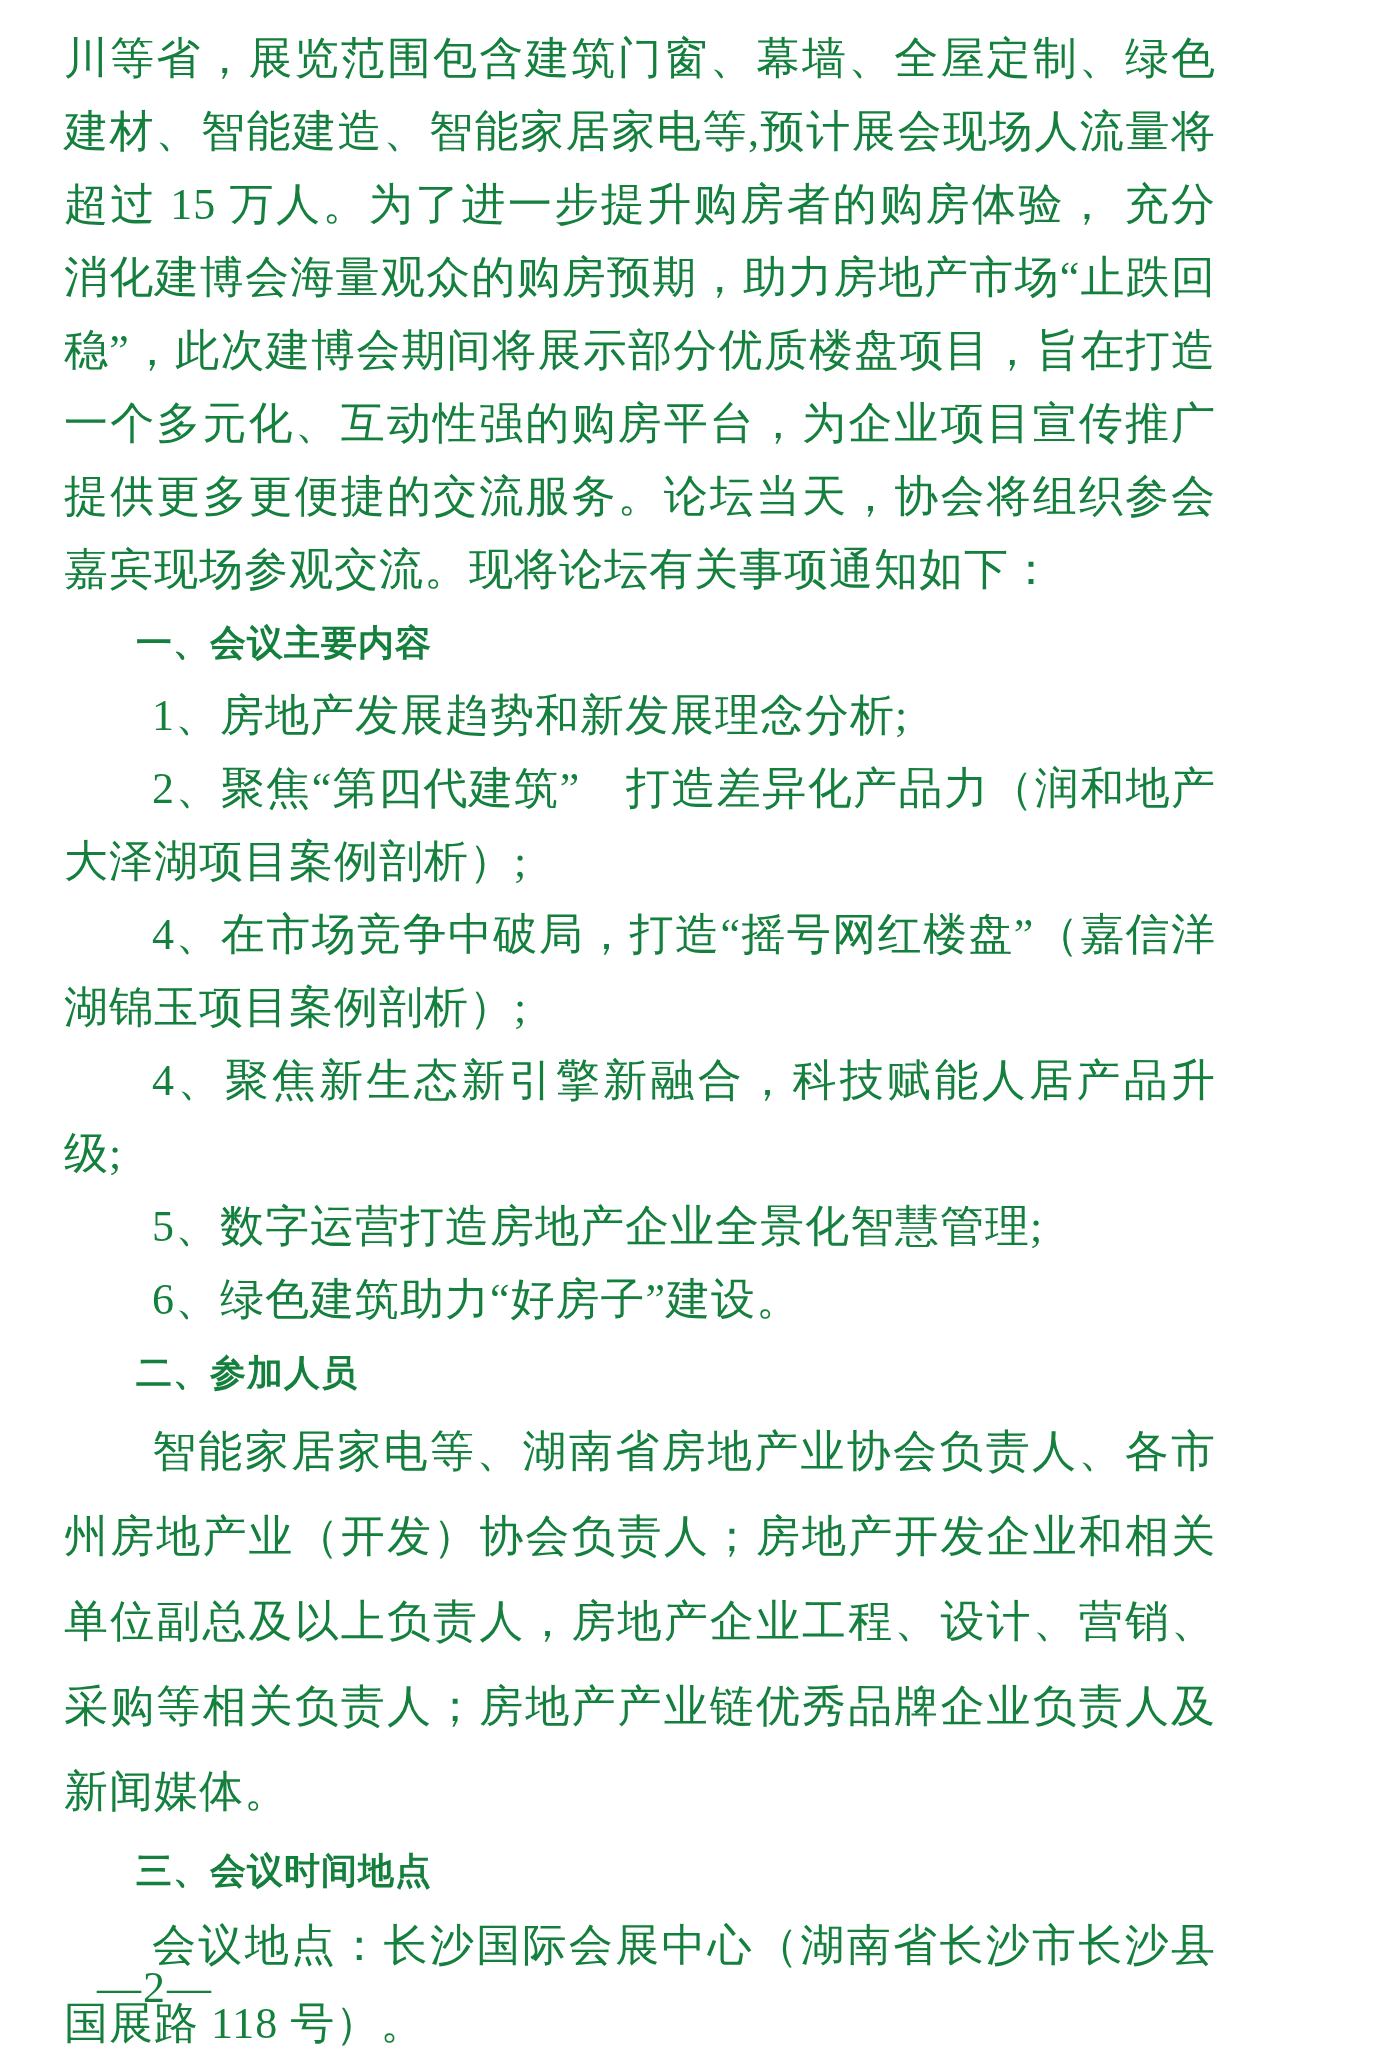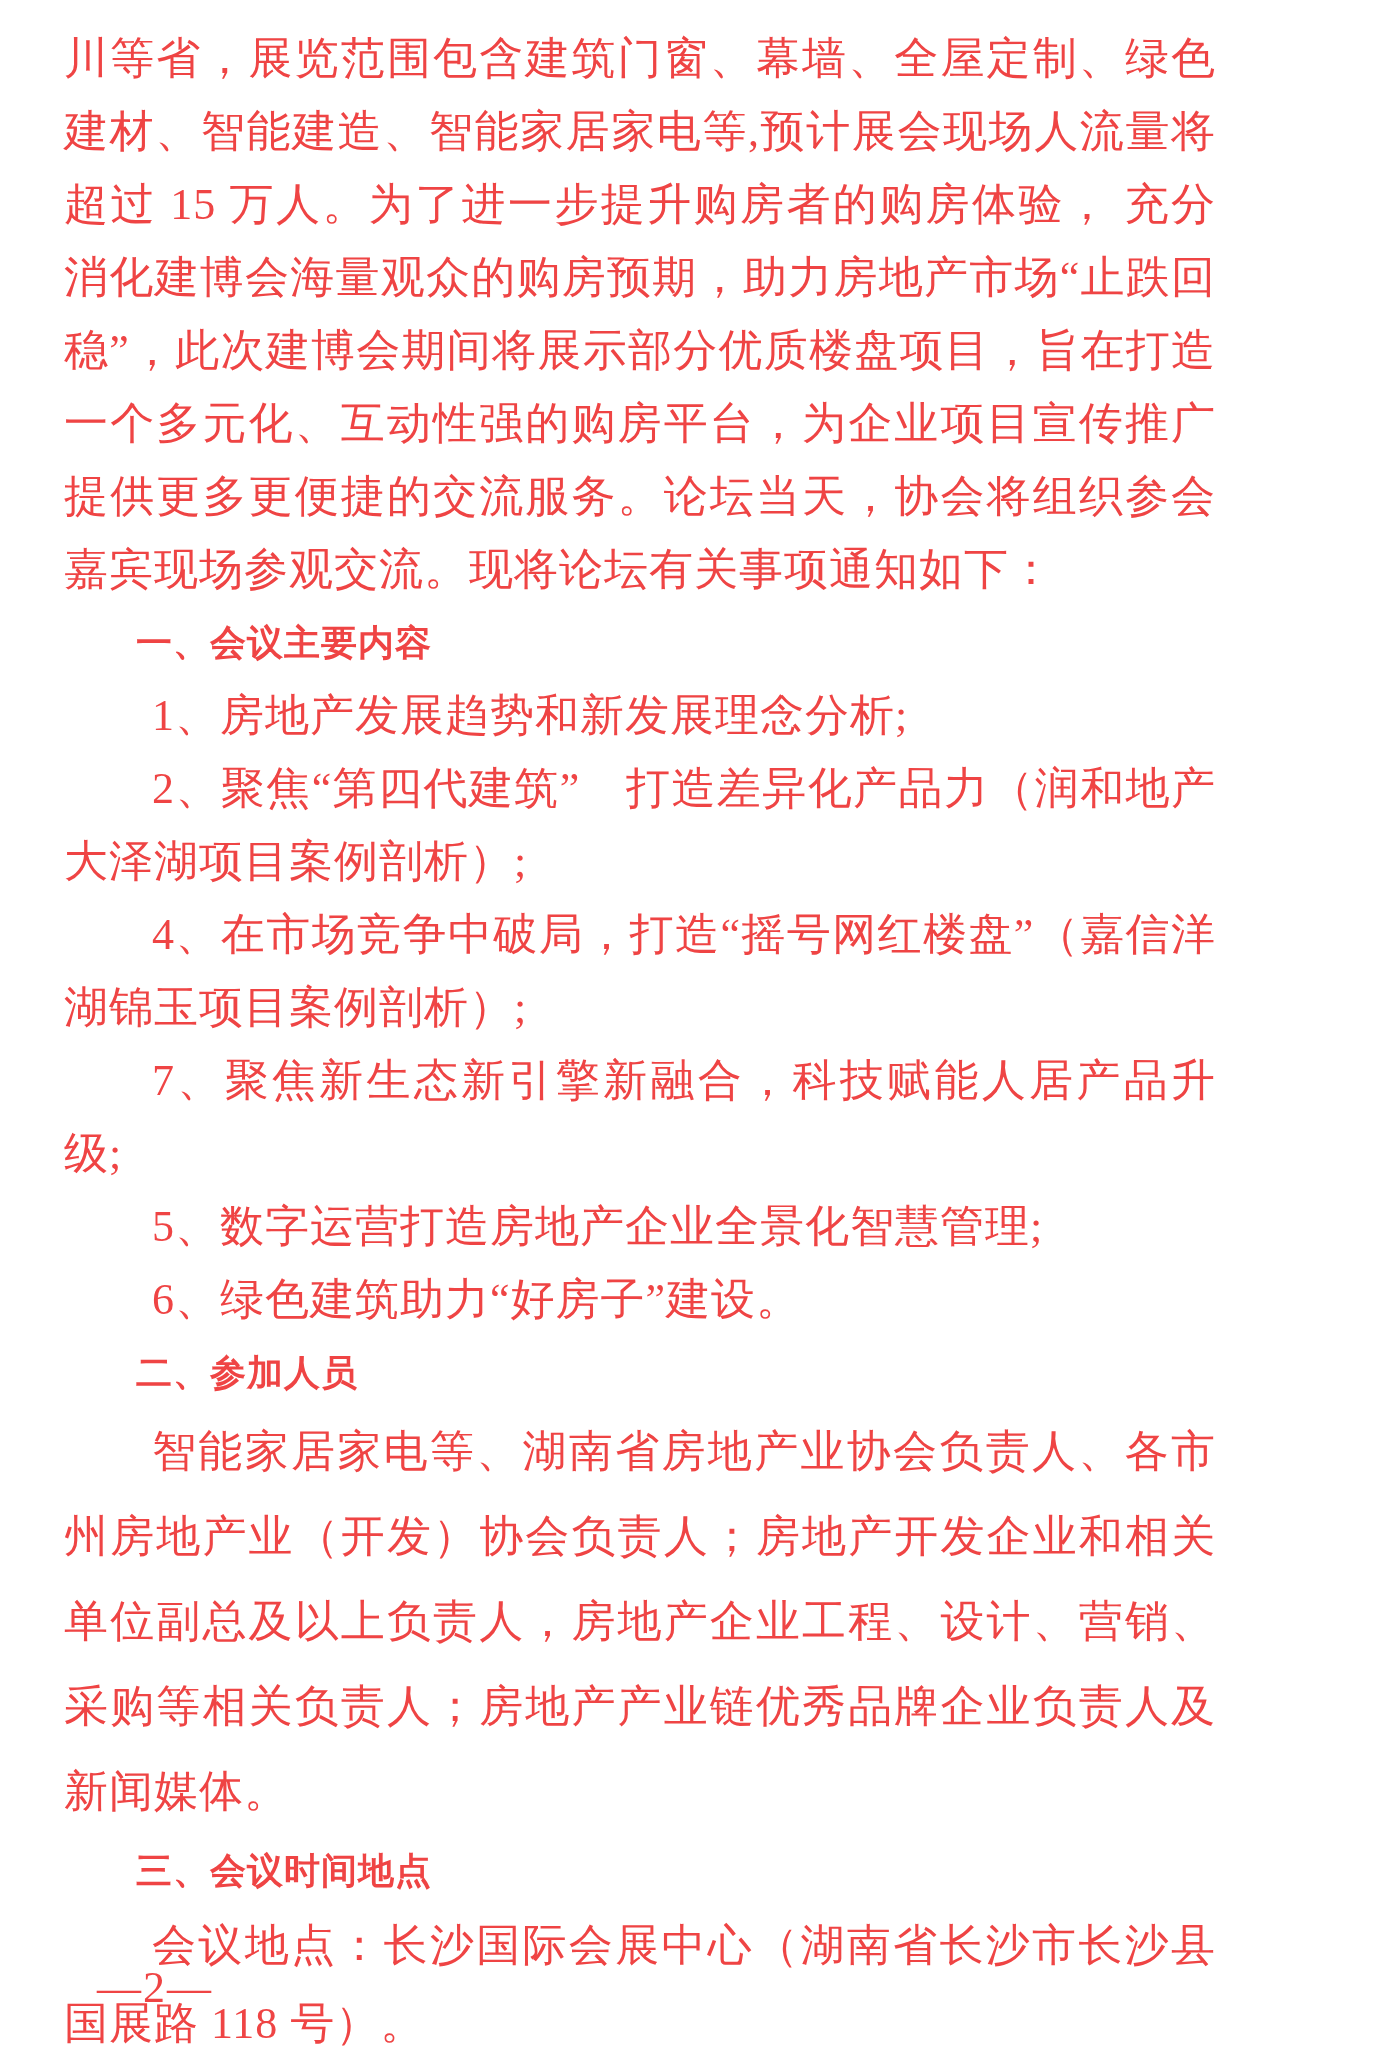--- a/index.html
+++ b/index.html
@@ -5,21 +5,21 @@
   html, body {
     margin: 0;
     padding: 0;
     background: #ffffff;
   }
   .page {
     position: relative;
     width: 1280px;
     height: 2056px;
     background: #ffffff;
-    color: #ef4444;
+    color: #15803d;
     overflow: hidden;
     font-family: "Liberation Serif", "DejaVu Serif", serif;
   }
   .content {
     padding: 22px 64px 0 64px;
   }
   .body-text {
     margin: 0;
     font-size: 44px;
     line-height: 73px;
@@ -65,21 +65,21 @@
     <p class="body-text no-indent">川等省，展览范围包含建筑门窗、幕墙、全屋定制、绿色建材、智能建造、智能家居家电等,预计展会现场人流量将超过 15 万人。为了进一步提升购房者的购房体验， 充分消化建博会海量观众的购房预期，助力房地产市场“止跌回稳”，此次建博会期间将展示部分优质楼盘项目，旨在打造一个多元化、互动性强的购房平台，为企业项目宣传推广提供更多更便捷的交流服务。论坛当天，协会将组织参会嘉宾现场参观交流。现将论坛有关事项通知如下：</p>
 
     <h2 class="heading">一、会议主要内容</h2>
 
     <p class="body-text indent">1、房地产发展趋势和新发展理念分析;</p>
 
     <p class="body-text indent">2、聚焦“第四代建筑”　打造差异化产品力（润和地产大泽湖项目案例剖析）;</p>
 
     <p class="body-text indent">4、在市场竞争中破局，打造“摇号网红楼盘”（嘉信洋湖锦玉项目案例剖析）;</p>
 
-    <p class="body-text indent">7、聚焦新生态新引擎新融合，科技赋能人居产品升级;</p>
+    <p class="body-text indent">4、聚焦新生态新引擎新融合，科技赋能人居产品升级;</p>
 
     <p class="body-text indent">5、数字运营打造房地产企业全景化智慧管理;</p>
 
     <p class="body-text indent">6、绿色建筑助力“好房子”建设。</p>
 
     <h2 class="heading">二、参加人员</h2>
 
     <p class="body-text indent loose">智能家居家电等、湖南省房地产业协会负责人、各市州房地产业（开发）协会负责人；房地产开发企业和相关单位副总及以上负责人，房地产企业工程、设计、营销、采购等相关负责人；房地产产业链优秀品牌企业负责人及新闻媒体。</p>
 
     <h2 class="heading">三、会议时间地点</h2>

